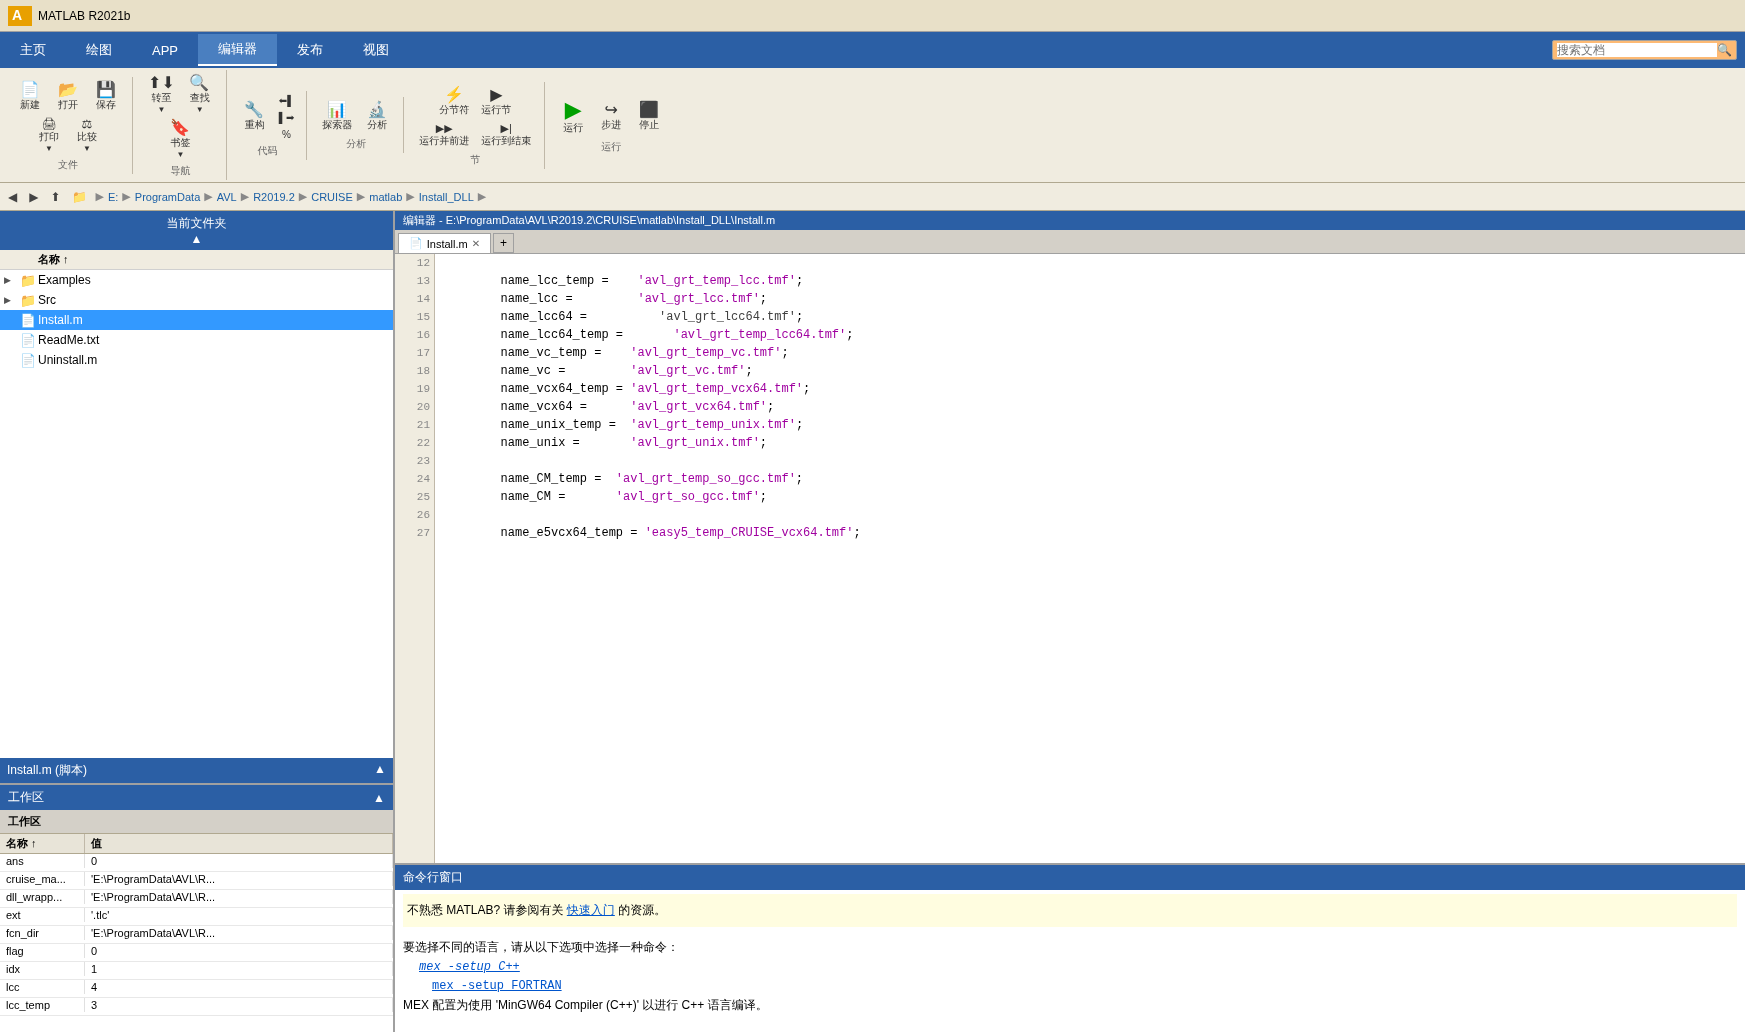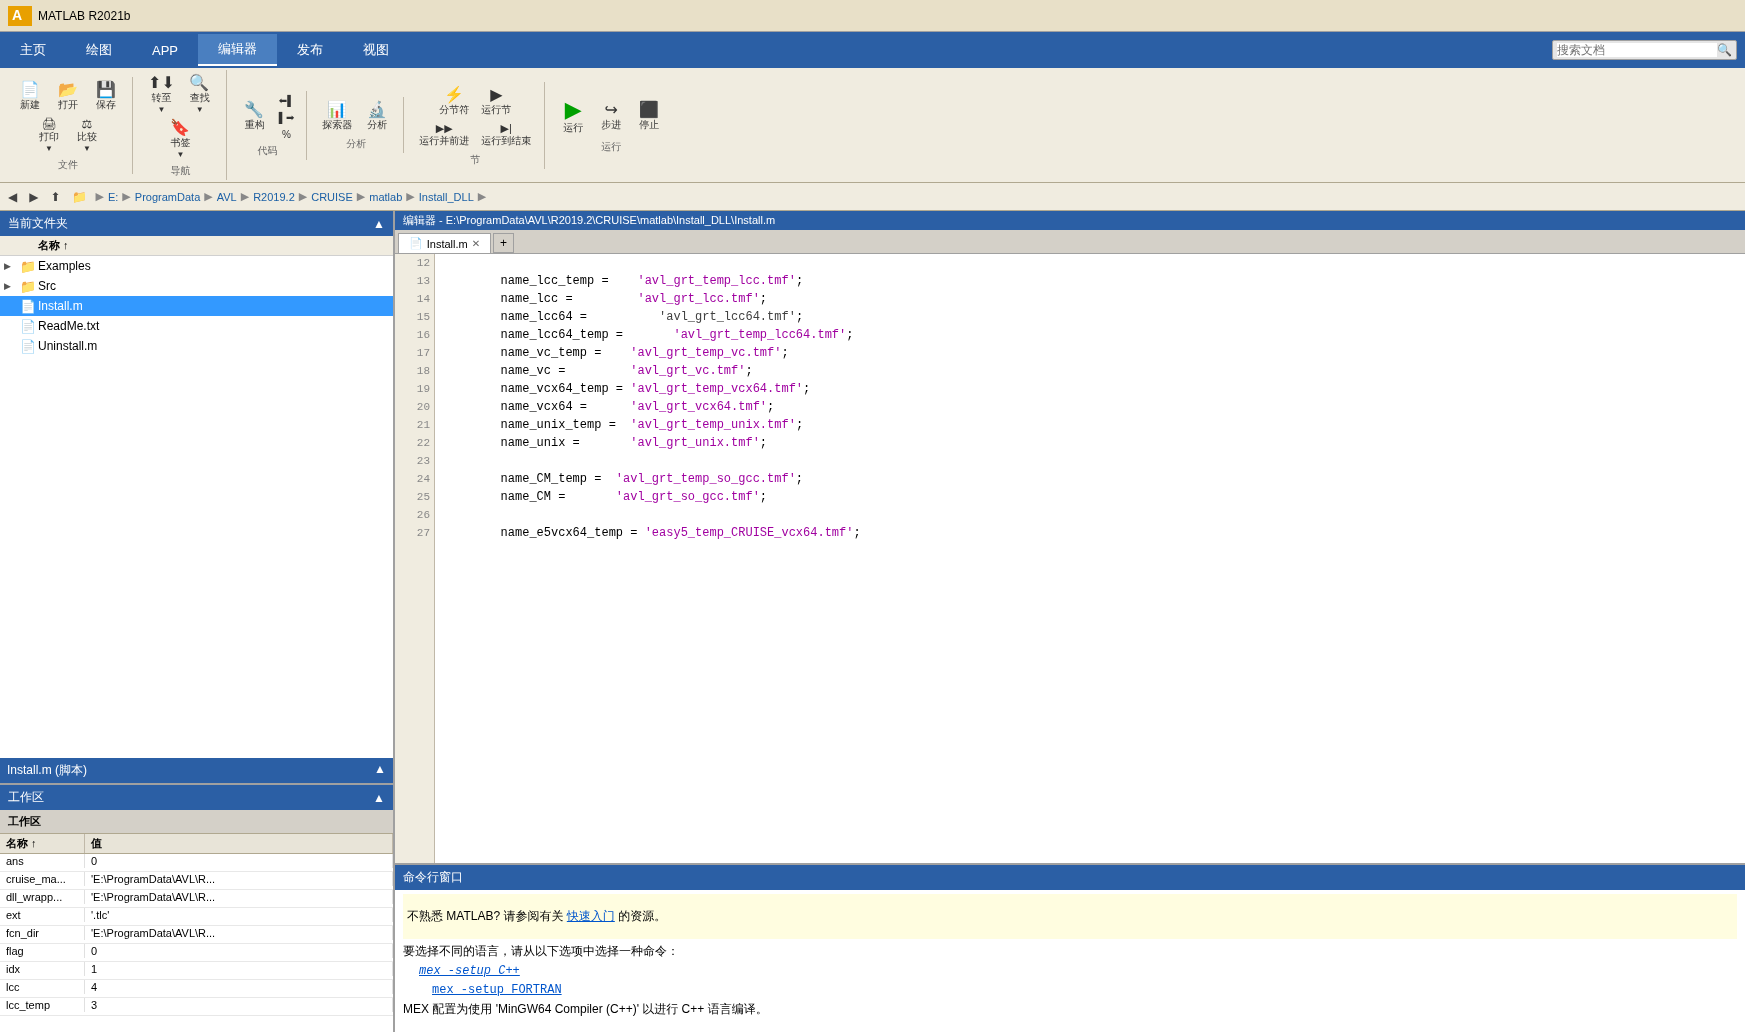--- a/index.html
+++ b/index.html
@@ -146,20 +146,21 @@
       background: #f8f8f8;
     }
     #file-panel-header {
       background: #2b5fa5;
       color: white;
       padding: 4px 8px;
       font-size: 12px;
       display: flex;
       justify-content: space-between;
       align-items: center;
+      flex-direction: column;
     }
     #file-tree {
       flex: 1;
       overflow-y: auto;
       background: white;
     }
     .tree-item {
       display: flex;
       align-items: center;
       padding: 2px 4px;
@@ -318,29 +319,29 @@
       font-size: 12px;
     }
     #console-content {
       flex: 1;
       background: white;
       overflow-y: auto;
       padding: 4px 8px;
       font-size: 12px;
     }
     .console-line { margin-bottom: 2px; line-height: 1.4; }
-    .console-hint { background: #fffde0; padding: 14px 4px; margin-bottom: 4px; }
+    .console-hint { background: #fffde0; padding: 8px 4px; margin-bottom: 12px; }
     .console-link { color: #0055cc; text-decoration: underline; cursor: pointer; }
     .console-code { font-family: 'Courier New', monospace; color: #0055cc; }
 
     
     #search-box {
       display: flex;
       align-items: center;
-      background: #e5e5e5;
+      background: #fdba74;
       border: 1px solid #a0a0a0;
       border-radius: 2px;
       padding: 2px 4px;
       margin-left: auto;
       margin-right: 8px;
     }
     #search-input {
       border: none;
       outline: none;
       font-size: 12px;

